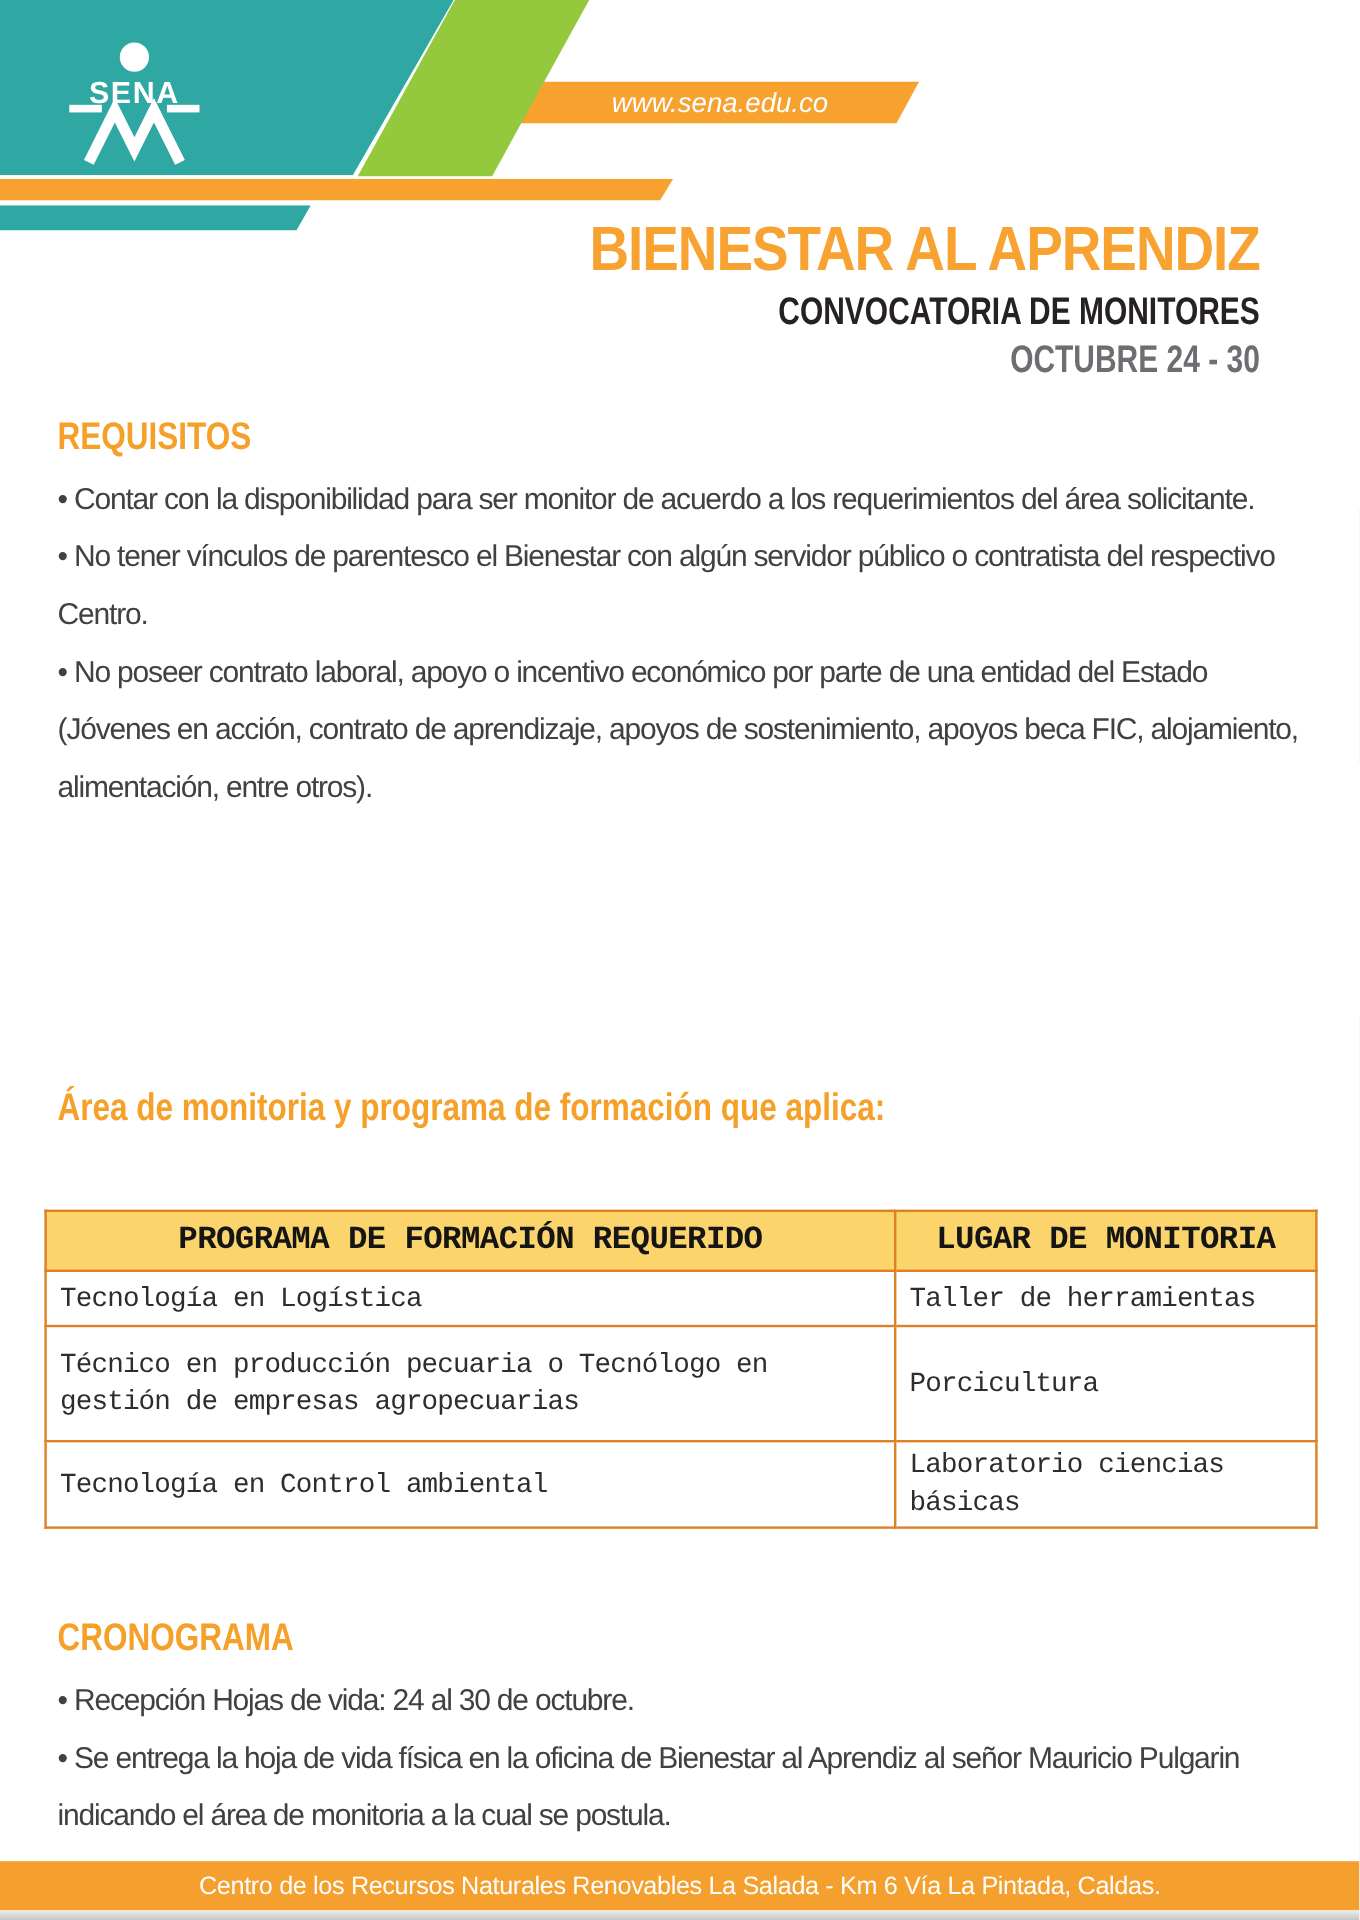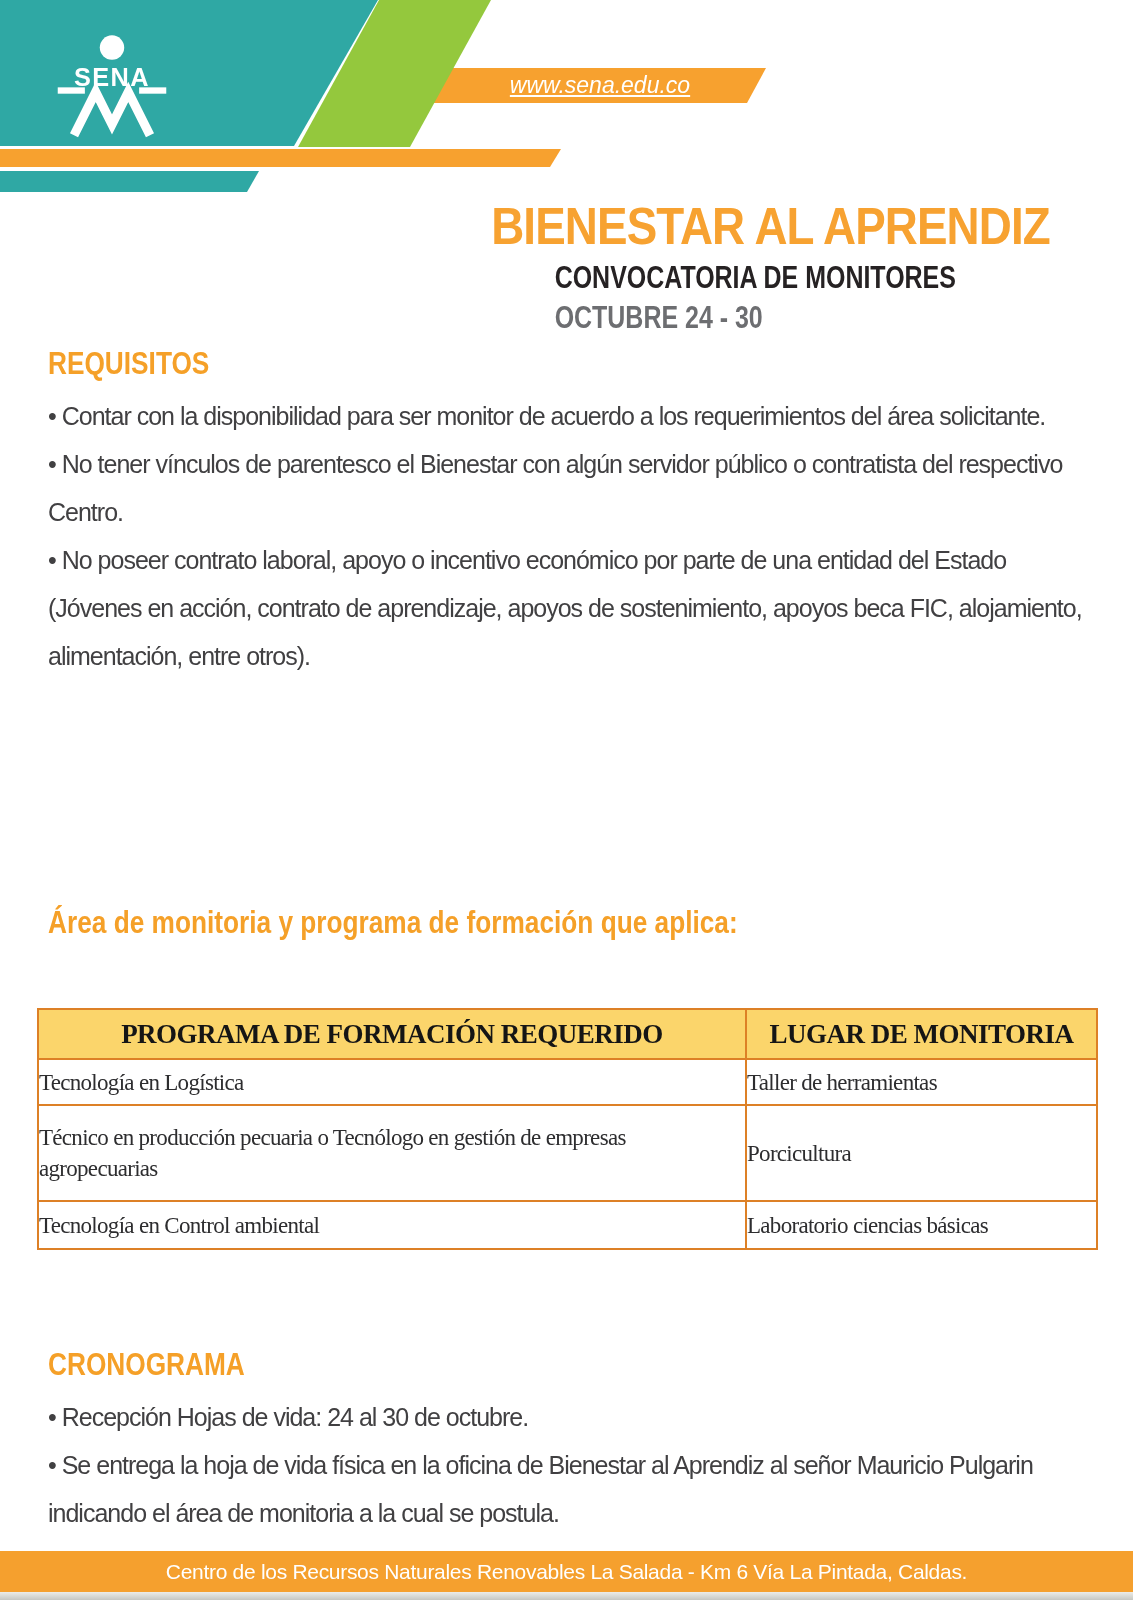--- a/index.html
+++ b/index.html
@@ -26,25 +26,25 @@
     clip-path:polygon(0 0,378px 0,294px 146px,0 146px);}
   .green-stripe{background:var(--green);
     clip-path:polygon(379px 0,491px 0,410px 147px,298px 147px);}
   .orange-stripe{background:var(--orange);
     clip-path:polygon(0 149px,561px 149px,550px 167px,0 167px);}
   .teal-stripe{background:var(--teal);
     clip-path:polygon(0 171px,259px 171px,247px 192px,0 192px);}
   .www-text{
     position:absolute;left:450px;top:68px;width:300px;height:35px;
     display:flex;align-items:center;justify-content:center;
-    color:#fff;font-style:italic;font-size:23px;letter-spacing:0;text-decoration:underline;
+    color:#fff;font-style:italic;font-size:23px;letter-spacing:0;
   }
   .logo{position:absolute;left:52px;top:34px;width:120px;height:104px;}
   
-  .title-block{position:absolute;right:83px;top:200px;text-align:left;}
+  .title-block{position:absolute;right:83px;top:182px;text-align:right;}
   .title-block h1{
     color:var(--title-text);font-size:52px;font-weight:bold;line-height:1.0;
     letter-spacing:-1px;transform:scaleX(0.88);transform-origin:right center;white-space:nowrap;
   }
   .title-block h2{
     margin-top:9px;color:var(--subtitle-text);font-size:32px;font-weight:bold;line-height:1.0;
     transform:scaleX(0.78);transform-origin:right center;white-space:nowrap;letter-spacing:0;
   }
   .title-block h3{
     margin-top:8px;color:var(--dates-text);font-size:32px;font-weight:bold;line-height:1.0;
@@ -60,29 +60,29 @@
   .body-list p{
     font-size:25px;line-height:48px;letter-spacing:-1px;color:var(--body-text);
   }
   
   .prog-table{
     position:absolute;left:37px;top:1008px;width:1059px;
     border-collapse:collapse;table-layout:fixed;
   }
   .prog-table th,.prog-table td{
     border:2px solid var(--table-border);
-    font-family:Liberation Serif, serif;
+    font-family:Liberation Mono, monospace;
   }
   .prog-table th{
     background:var(--table-header-bg);height:50px;color:#151515;
     font-size:27px;font-weight:bold;text-align:center;letter-spacing:-0.5px;
   }
   .prog-table td{
     background:#fff;color:#2D2D2F;font-size:23px;line-height:31px;
-    letter-spacing:-0.7px;padding:4px 0;vertical-align:middle;text-align:left;
+    letter-spacing:-0.7px;padding:4px 11px;vertical-align:middle;text-align:left;
   }
   
   .footer-bar{
     position:absolute;left:0;top:1551px;width:1133px;height:41px;
     background:var(--footer-bar);display:flex;align-items:center;justify-content:center;
   }
   .footer-bar span{color:var(--footer-text);font-size:21px;letter-spacing:-0.3px;}
   .bottom-strip{
     position:absolute;left:0;top:1592px;width:1133px;height:8px;
     background:linear-gradient(#ECECE8,#C6C7C2);

